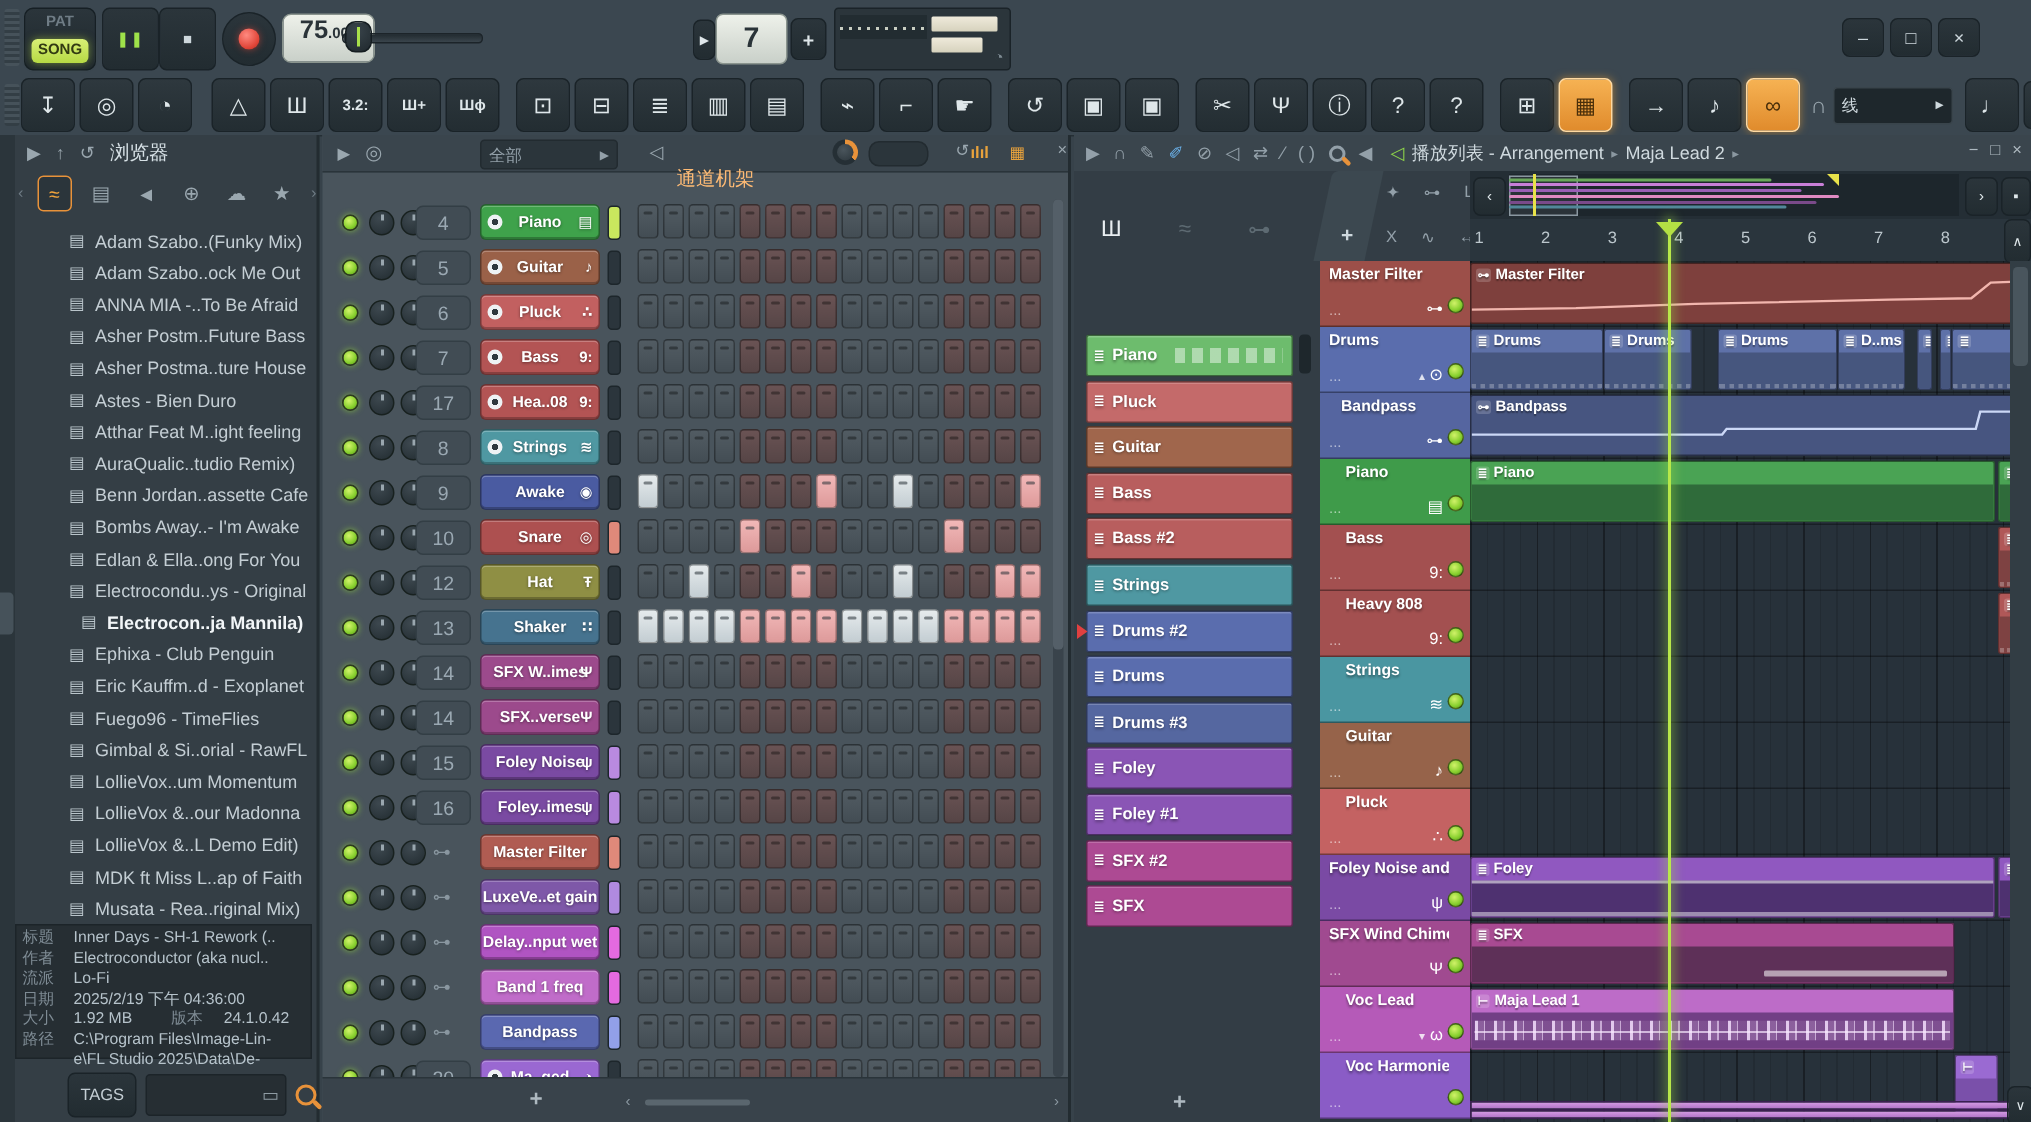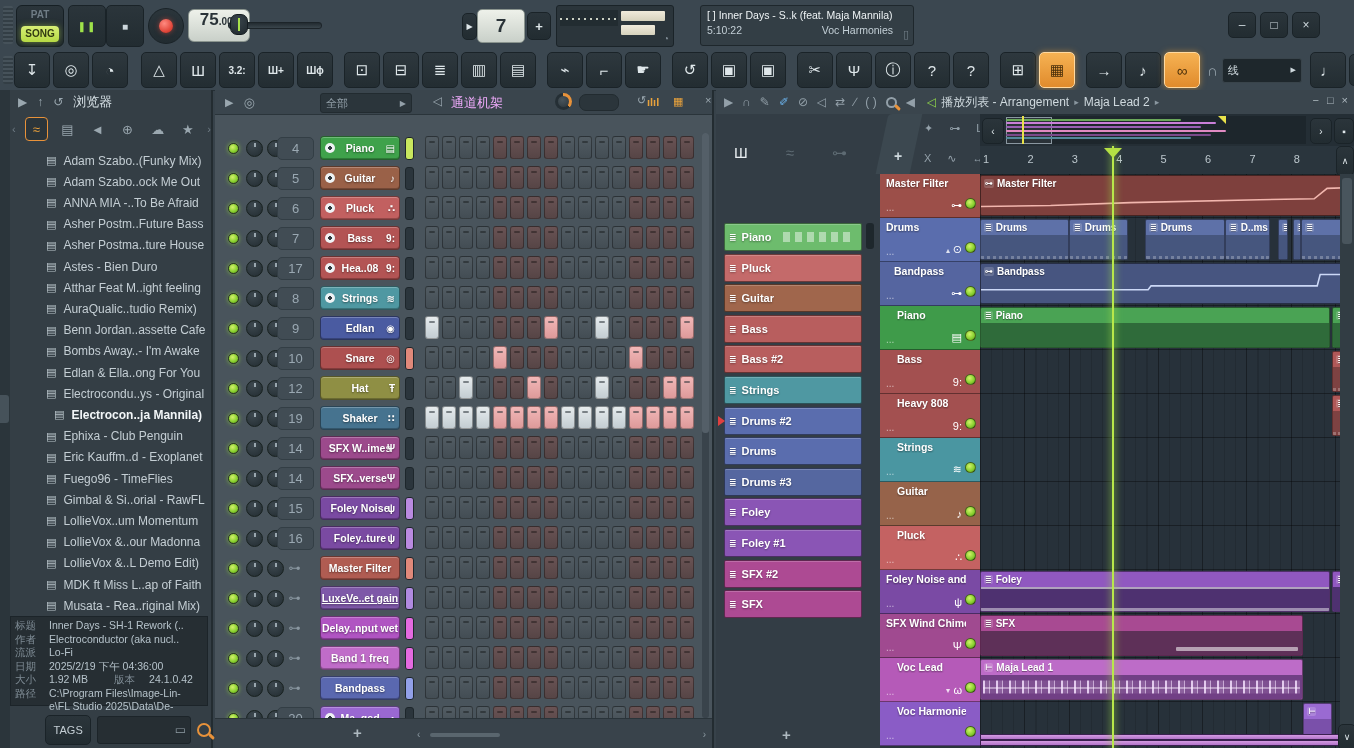--- a/index.html
+++ b/index.html
@@ -85,21 +85,21 @@
   #folderic{color:#8f9ca4;font-size:12px;}
   .lens{width:10px;height:10px;border:2.5px solid #e8923a;border-radius:50%;position:relative;flex:0 0 auto;}
   .lens:after{content:"";position:absolute;width:7px;height:3px;background:#e8923a;transform:rotate(45deg);right:-6px;bottom:-3px;border-radius:2px;}
   
   #rack{position:absolute;left:215px;top:90px;width:497px;height:658px;background:#49545c;border-right:2px solid #232c31;}
   #rackhead{position:absolute;left:0;top:0;width:100%;height:24px;background:#3a454d;border-bottom:1px solid #2a343a;display:flex;align-items:center;}
   .rh-ic{color:#9aa7af;font-size:11px;margin-left:10px;}
   #rackfilter{position:absolute;left:105px;top:3px;width:80px;height:18px;background:#2b353b;border:1px solid #222b30;border-radius:3px;
               display:flex;align-items:center;justify-content:space-between;padding:0 5px;color:#93a0a9;font-size:11px;}
   #rabbr{position:absolute;left:218px;top:4px;color:#9aa7af;font-size:12px;}
-  #racktitle{position:absolute;left:236px;top:4px;color:#f0abfc;font-size:13px;}
+  #racktitle{position:absolute;left:236px;top:20px;color:#fdba74;font-size:13px;}
   #swingknob{position:absolute;left:340px;top:3px;width:17px;height:17px;border-radius:50%;
              background:conic-gradient(#e8923a 0 130deg,#252f35 130deg 360deg);}
   #swingknob:after{content:"";position:absolute;left:3px;top:3px;right:3px;bottom:3px;border-radius:50%;background:radial-gradient(circle at 40% 35%,#4a555c,#2b353b);}
   #swingbox{position:absolute;left:364px;top:4px;width:38px;height:15px;background:#2b353b;border:1px solid #222b30;border-radius:7px;}
   .rh-orange{color:#e8a23c;font-size:11px;font-weight:bold;}
   #rackrows{position:absolute;left:0;top:43px;width:100%;height:585px;overflow:hidden;}
   .chrow{position:absolute;left:0;width:100%;height:30px;}
   .led{position:absolute;left:13px;top:10px;width:9px;height:9px;border-radius:50%;border:1px solid #2c3a1c;
        background:radial-gradient(circle at 40% 35%,#d2f26a,#84ce2c 60%,#567f1e);box-shadow:0 0 4px rgba(150,220,60,.7);}
   .knob{position:absolute;top:7px;width:15px;height:15px;border-radius:50%;background:radial-gradient(circle at 38% 30%,#3d484f,#222c31);border:1px solid #18211f;}
@@ -243,28 +243,20 @@
       </div>
     <div id="patplus" class="tbtn abs">
       <span>+</span>
       </div>
     <div id="scope" class="abs">
       <div id="scopewave"></div>
       <div class="scopebar" style="left:64px;top:5px;width:44px;"></div>
       <div class="scopebar" style="left:64px;top:19px;width:34px;"></div>
       <span id="scopeclock">◔</span>
       </div>
-    <div id="titlebox" class="abs">
-      <div id="titleline">[   ] Inner Days - S..k (feat. Maja Mannila)</div>
-      <div id="titlesub">
-        <span>5:10:22</span>
-        <span style="margin-right:14px;">Voc Harmonies</span>
-        </div>
-      <span id="cpuicon">▯</span>
-      </div>
     <div id="winbtns" class="abs">
       <div class="winbtn tbtn">–</div>
       <div class="winbtn tbtn">□</div>
       <div class="winbtn tbtn">×</div>
     </div>
 
     <div id="toolrow">
         <div class="ticon">↧</div>
         <div class="ticon">◎</div>
         <div class="ticon">◔</div>
@@ -656,21 +648,21 @@
             <div class="cell c-m"></div>
             <div class="cell c-m"></div>
           </div>
         </div>
         <div class="chrow" style="top: 180px;">
           <div class="led"></div>
           <div class="knob" style="left: 31px;"></div>
           <div class="knob" style="left: 52px;"></div>
           <div class="numbox">9</div>
           <div class="chname" style="background: linear-gradient(rgb(74, 91, 161), rgb(74, 91, 161));">
-            <span>Edlan</span>
+            <span>Awake</span>
             <span class="chicon">◉</span>
           </div>
           <div class="mutepill"></div>
           <div class="steps">
             <div class="cell c-g on"></div>
             <div class="cell c-g"></div>
             <div class="cell c-g"></div>
             <div class="cell c-g"></div>
             <div class="cell c-m"></div>
             <div class="cell c-m"></div>
@@ -741,21 +733,21 @@
             <div class="cell c-m"></div>
             <div class="cell c-m"></div>
             <div class="cell c-m on"></div>
             <div class="cell c-m on"></div>
           </div>
         </div>
         <div class="chrow" style="top: 270px;">
           <div class="led"></div>
           <div class="knob" style="left: 31px;"></div>
           <div class="knob" style="left: 52px;"></div>
-          <div class="numbox">19</div>
+          <div class="numbox">13</div>
           <div class="chname" style="background: linear-gradient(rgb(70, 115, 143), rgb(70, 115, 143));">
             <span>Shaker</span>
             <span class="chicon">∷</span>
           </div>
           <div class="mutepill"></div>
           <div class="steps">
             <div class="cell c-g on"></div>
             <div class="cell c-g on"></div>
             <div class="cell c-g on"></div>
             <div class="cell c-g on"></div>
@@ -859,21 +851,21 @@
             <div class="cell c-m"></div>
             <div class="cell c-m"></div>
           </div>
         </div>
         <div class="chrow" style="top: 390px;">
           <div class="led"></div>
           <div class="knob" style="left: 31px;"></div>
           <div class="knob" style="left: 52px;"></div>
           <div class="numbox">16</div>
           <div class="chname" style="background: linear-gradient(rgb(122, 74, 162), rgb(122, 74, 162));">
-            <span>Foley..ture</span>
+            <span>Foley..imes</span>
             <span class="chicon">ψ</span>
           </div>
           <div class="mutepill" style="background: rgb(185, 138, 224);"></div>
           <div class="steps">
             <div class="cell c-g"></div>
             <div class="cell c-g"></div>
             <div class="cell c-g"></div>
             <div class="cell c-g"></div>
             <div class="cell c-m"></div>
             <div class="cell c-m"></div>
@@ -915,21 +907,21 @@
             <div class="cell c-m"></div>
             <div class="cell c-m"></div>
             <div class="cell c-m"></div>
           </div>
         </div>
         <div class="chrow" style="top: 450px;">
           <div class="led"></div>
           <div class="knob" style="left: 31px;"></div>
           <div class="knob" style="left: 52px;"></div>
           <div class="numbox autolink">⊶</div>
-          <div class="chname" style="background: linear-gradient(rgb(126, 88, 168), rgb(126, 88, 168)); text-decoration: underline;">
+          <div class="chname" style="background: linear-gradient(rgb(126, 88, 168), rgb(126, 88, 168));">
             <span>LuxeVe..et gain</span>
           </div>
           <div class="mutepill" style="background: rgb(176, 138, 224);"></div>
           <div class="steps">
             <div class="cell c-g"></div>
             <div class="cell c-g"></div>
             <div class="cell c-g"></div>
             <div class="cell c-g"></div>
             <div class="cell c-m"></div>
             <div class="cell c-m"></div>

